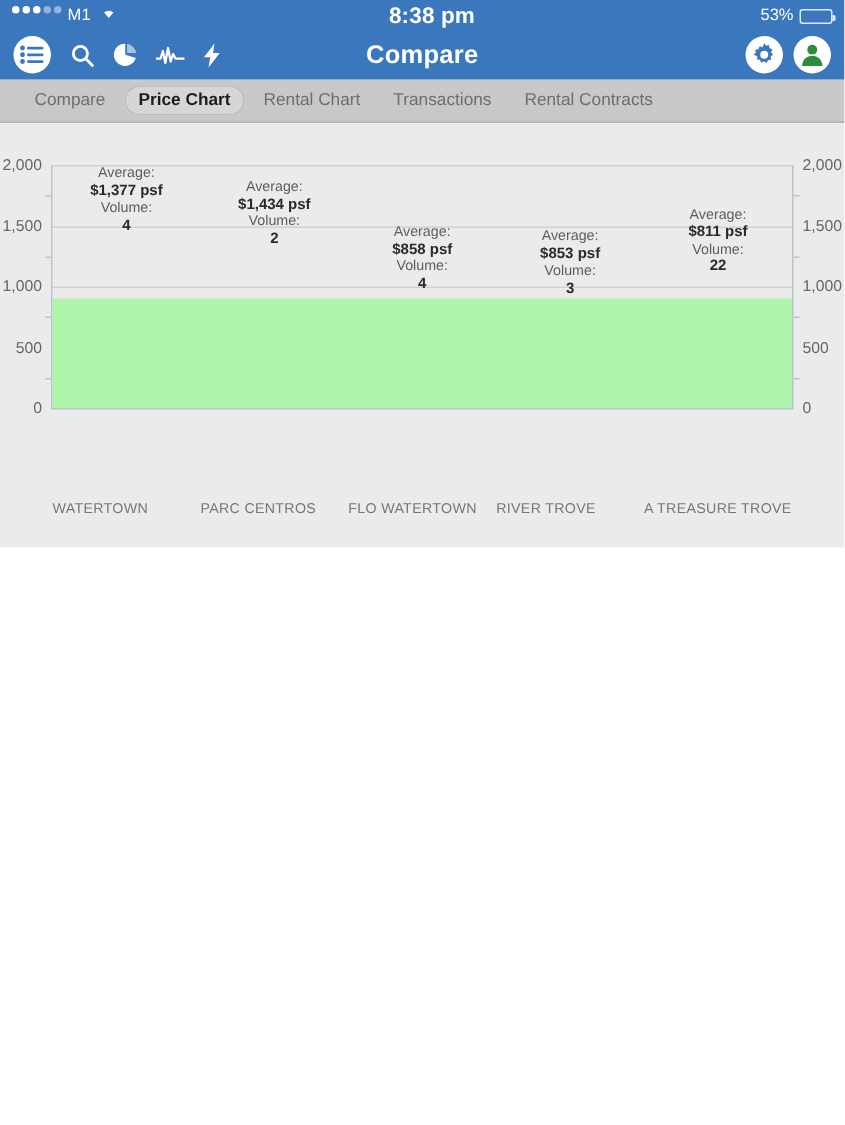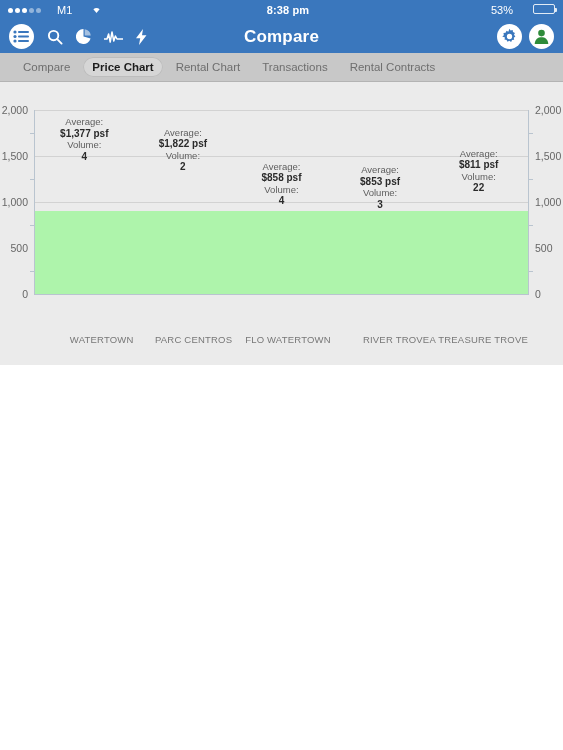--- a/index.html
+++ b/index.html
@@ -9,31 +9,31 @@
     font-family: "Liberation Sans", sans-serif;
     overflow: hidden;
   }
 
   
   .statusbar {
     height: 20px; background: #3a77bd; color: #ffffff;
     display: flex; align-items: center; padding: 0 8px;
     font-size: 11px; position: relative;
   }
-  .sb-left { display: flex; align-items: center; gap: 16px; }
+  .sb-left { display: flex; align-items: flex-start; gap: 4px; }
   .dots { display: flex; align-items: center; gap: 2px; }
   .dot { width: 5px; height: 5px; border-radius: 50%; background: #ffffff; }
   .dot.off { background: rgba(255,255,255,.45); }
   .carrier { font-size: 11px; letter-spacing: .2px; }
   .wifi { font-size: 10px; margin-left: 2px; }
   .sb-center {
     position: absolute; left: 13px; right: 0; text-align: center;
-    font-size: 11px; font-weight: bold; letter-spacing: .1px;
-  }
-  .sb-right { margin-left: auto; display: flex; align-items: flex-start; gap: 20px; z-index: 2; }
+    font-size: 15px; font-weight: bold; letter-spacing: .1px;
+  }
+  .sb-right { margin-left: auto; display: flex; align-items: flex-end; gap: 4px; z-index: 2; }
   .batt-pct { font-size: 11px; }
   .batt {
     width: 22px; height: 10px; border: 1px solid rgba(255,255,255,.85);
     border-radius: 2px; position: relative; padding: 1px;
   }
   .batt::after {
     content: ""; position: absolute; right: -3px; top: 3px;
     width: 2px; height: 4px; background: rgba(255,255,255,.85);
     border-radius: 0 1px 1px 0;
   }
@@ -77,21 +77,21 @@
   }
   .legend {
     position: absolute; top: 5px; left: 0; right: 0;
     display: flex; justify-content: center; align-items: center; gap: 6px;
     font-size: 10.5px; color: #4a4a4a;
   }
   .legend-item { display: flex; align-items: center; gap: 4px; margin-right: 6px; }
   .swatch { width: 11px; height: 11px; }
 
   .plot {
-    position: absolute; left: 35px; right: 35px; top: 28px; height: 184px;
+    position: absolute; left: 35px; right: 35px; top: 28px; height: 162px;
   }
   .plot-inner { position: absolute; inset: 0; }
 
   .gridline {
     position: absolute; left: 0; right: 0; height: 1px; background: #d2d2d2;
   }
   .axis-line-left, .axis-line-right {
     position: absolute; top: 0; bottom: 0; width: 1px; background: #b9c4cf;
   }
   .axis-line-left { left: -1px; }
@@ -133,21 +133,21 @@
     text-align: center; font-size: 9.5px; color: #5d5d5d; line-height: 11.5px;
     white-space: nowrap;
   }
   .annot b { color: #2b2b2b; font-size: 10px; }
 
   .xlabels {
     position: absolute; left: 35px; right: 35px; top: 252px;
     display: flex;
   }
   .xlab {
-    flex: 1; text-align: right; font-size: 9.5px; color: #777;
+    flex: 1; text-align: left; font-size: 9.5px; color: #777;
     letter-spacing: .2px; white-space: nowrap;
   }
   .page-body { background: #ffffff; height: 385px; }
 </style>
 </head>
 <body>
 
 <div class="statusbar">
   <div class="sb-left">
     <span class="dots">
@@ -280,21 +280,21 @@
             <div class="seg max" style="height:0.85%"></div>
             <div class="seg avg" style="height:1.15%"></div>
             <div class="seg min" style="height:67.25%"></div>
           </div>
         </div>
 
         <div class="group">
           <div class="avgband" style="height: 45%;"></div>
           <div class="annot" style="bottom:66%">
             <span>Average:</span><br>
-            <b>$1,822 psf</b><br>
+            <b>$1,434 psf</b><br>
             <span>Volume:</span><br>
             <b>2</b>
           </div>
           <div class="stack">
             <div class="seg max" style="height:12.9%"></div>
             <div class="seg avg" style="height:13.75%"></div>
             <div class="seg min" style="height:37.75%"></div>
           </div>
         </div>
 

